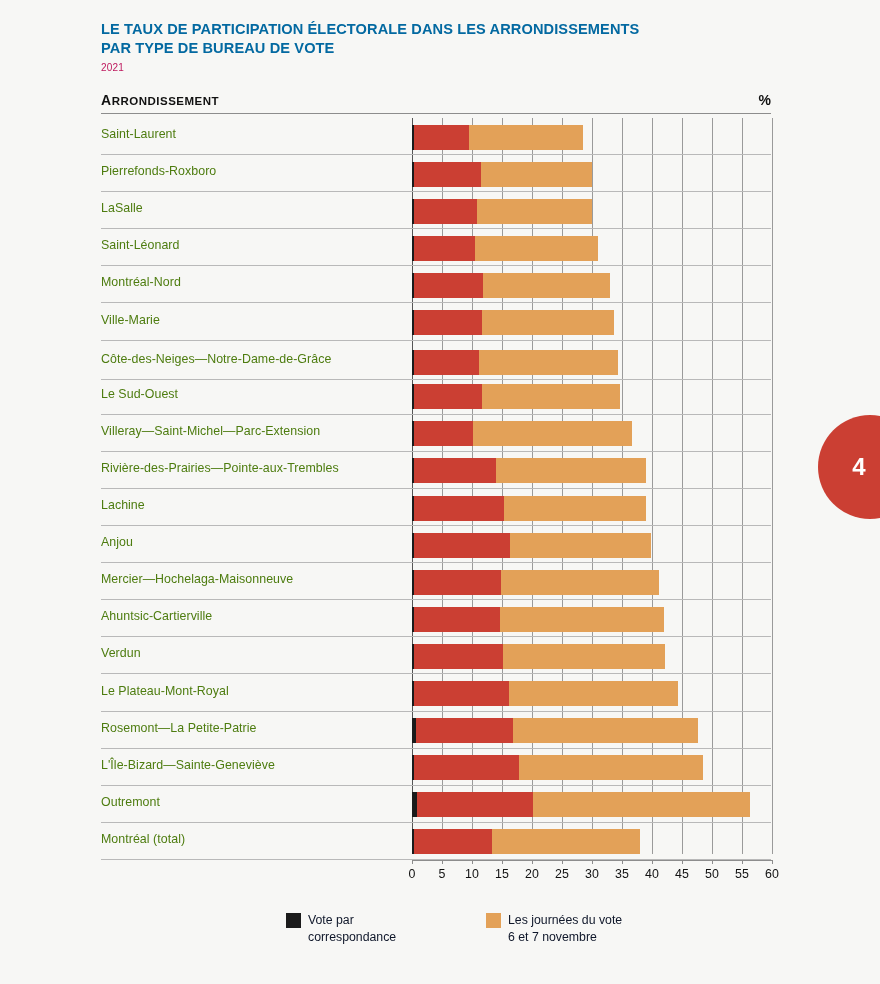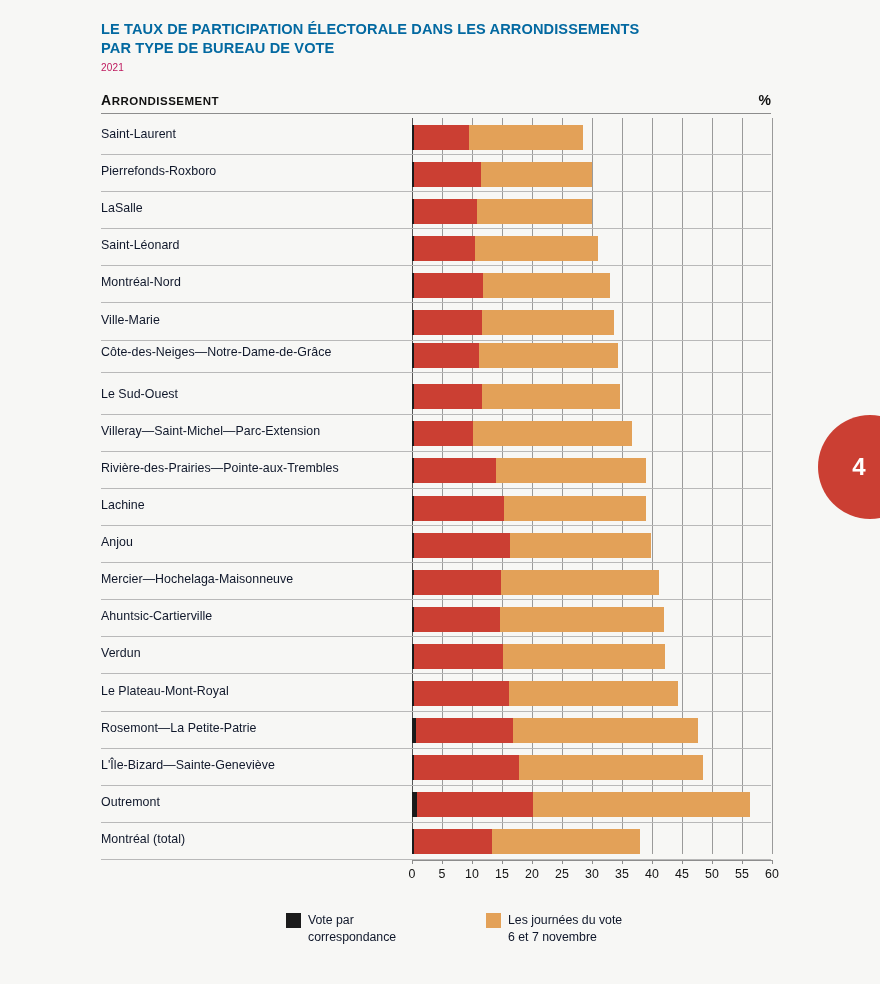--- a/index.html
+++ b/index.html
@@ -58,21 +58,21 @@
   .rows{position:absolute;left:0;top:0;right:0;bottom:0;}
   .row{
     position:absolute;left:0;right:0;height:37.1px;
   }
   .rowline{
     position:absolute;left:0;width:670px;height:1px;bottom:0;
     background:#b9b9b9;
   }
   .label{
     position:absolute;left:0;top:9px;
-    font-size:12.4px;color:#0f172a;white-space:nowrap;letter-spacing:.05px;
+    font-size:12.4px;color:#4d7c0f;white-space:nowrap;letter-spacing:.05px;
   }
   .bar{
     position:absolute;left:311px;top:6.5px;height:25px;
     display:flex;
   }
   .seg{height:100%;}
   .seg.s0{background:#111111;}
   .seg.s1{background:#cb3f33;}
   .seg.s2{background:#e3a158;}
 
@@ -196,21 +196,21 @@
         </div>
         <div class="row" style="top: 185.5px;">
           <div class="label">Ville-Marie</div>
           <div class="bar">
             <div class="seg s0" style="width: 2.4px; background: rgb(27, 27, 27);"></div>
             <div class="seg s1" style="width: 67.8px; background: rgb(203, 63, 51);"></div>
             <div class="seg s2" style="width: 132px; background: rgb(227, 161, 88);"></div>
           </div>
           <div class="rowline"></div>
         </div>
-        <div class="row" style="top: 218px;">
+        <div class="row" style="top: 225px;">
           <div class="label">Côte-des-Neiges—Notre-Dame-de-Grâce</div>
           <div class="bar">
             <div class="seg s0" style="width: 2.4px; background: rgb(27, 27, 27);"></div>
             <div class="seg s1" style="width: 64.8px; background: rgb(203, 63, 51);"></div>
             <div class="seg s2" style="width: 138.6px; background: rgb(227, 161, 88);"></div>
           </div>
           <div class="rowline"></div>
         </div>
         <div class="row" style="top: 259.7px;">
           <div class="label">Le Sud-Ouest</div>

